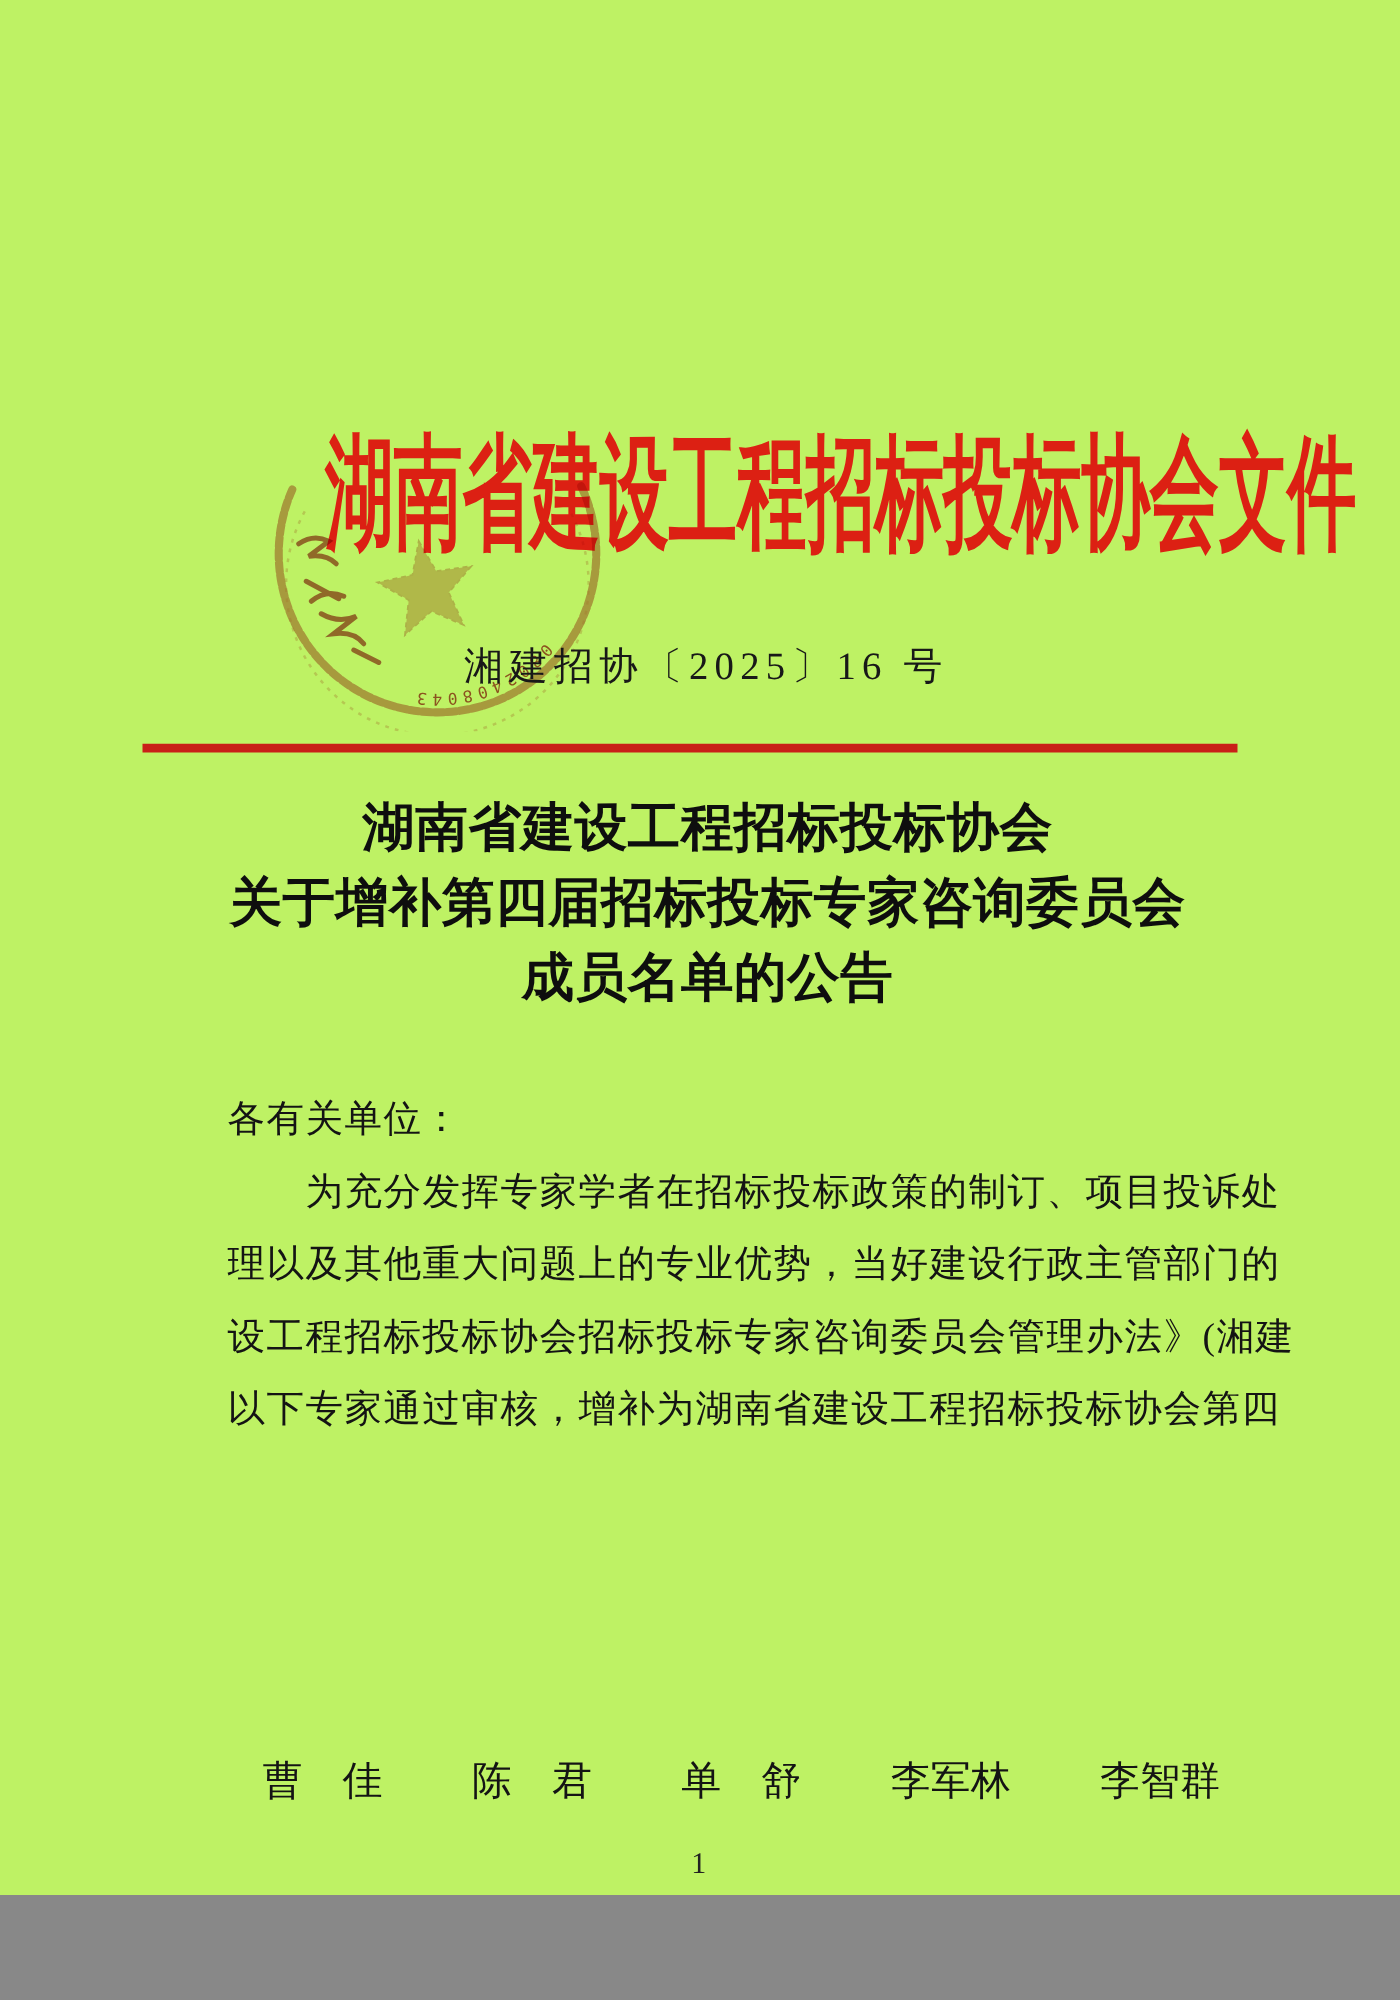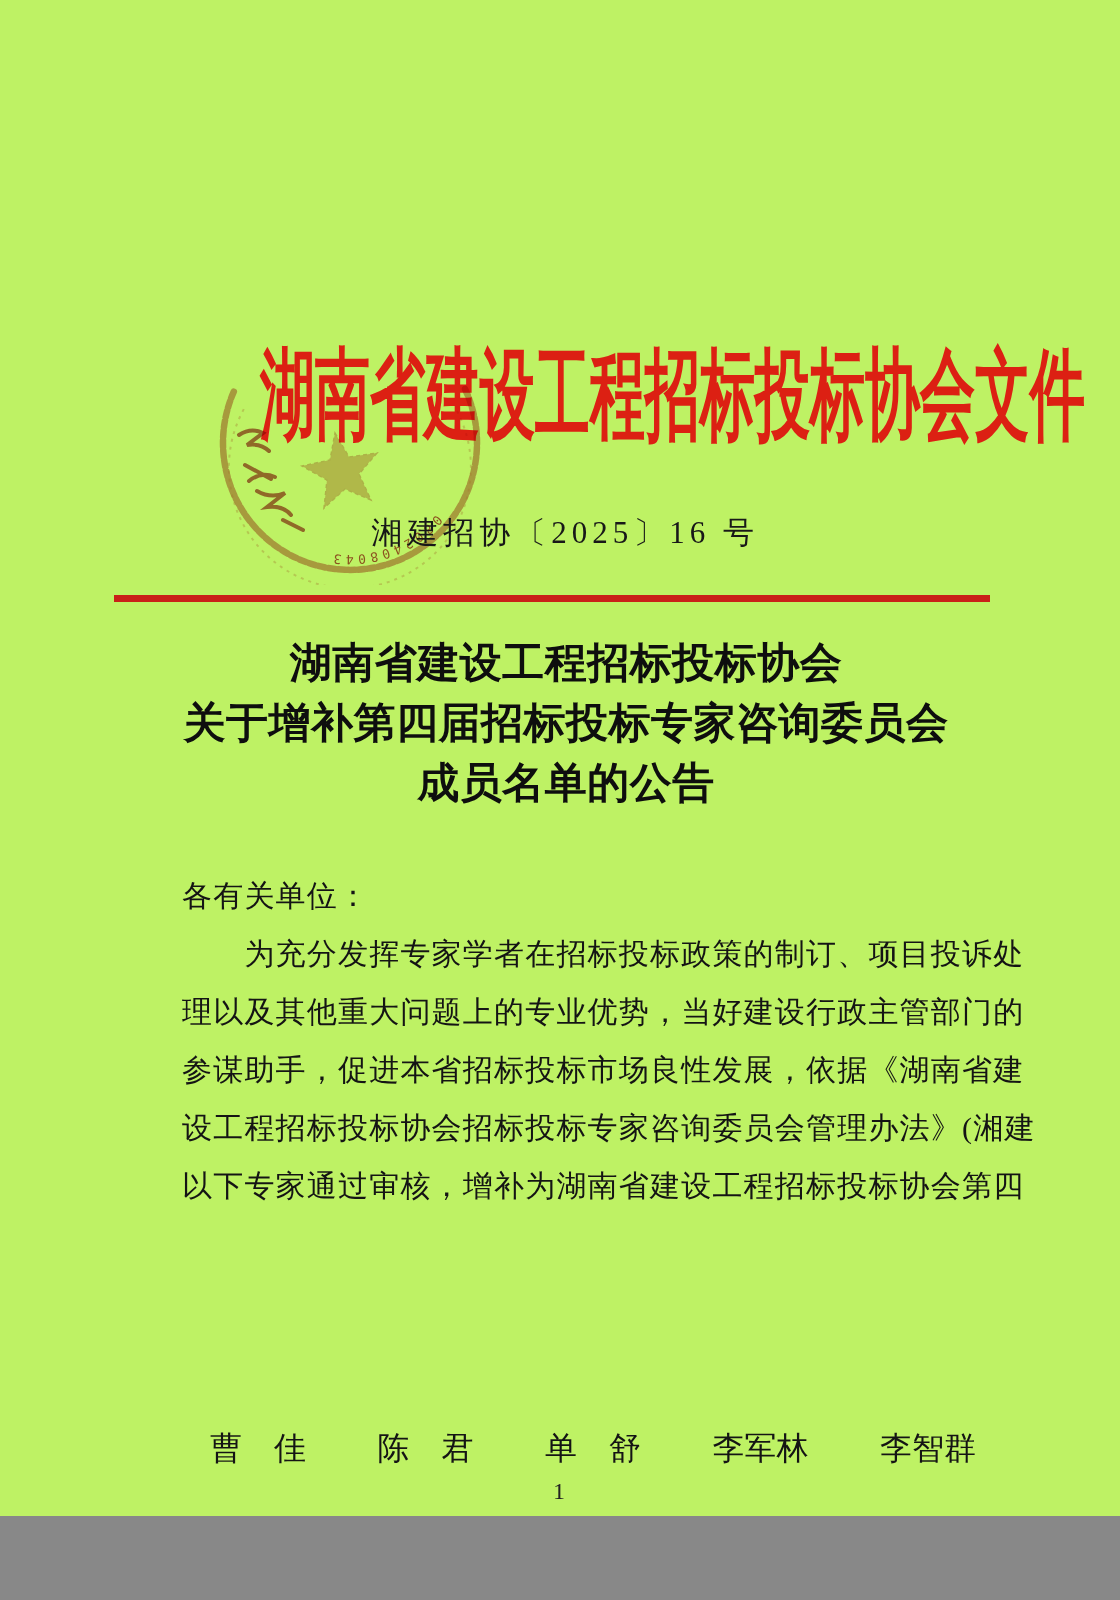--- a/index.html
+++ b/index.html
@@ -44,21 +44,21 @@
     position:absolute;top:867px;left:146px;width:850px;
     font-size:30px;line-height:58px;letter-spacing:1.2px;color:#141414;
   }
   .body-block .bline{white-space:nowrap;margin-left:36px;}
   
   .names{
     position:absolute;top:1402px;left:210px;width:766px;
     display:flex;justify-content:space-between;
     font-size:32px;line-height:44px;color:#141414;
   }
-  .names .name{white-space:nowrap;margin-top:24px;}
+  .names .name{white-space:nowrap;}
   
   .pagenum{
     position:absolute;top:1476px;left:0;width:1118px;
     text-align:center;font-size:24px;line-height:30px;color:#222222;
   }
 </style>
 </head>
 <body>
 
 <div class="page">
@@ -103,21 +103,20 @@
     </div>
 
   <div class="body-block">
     <div class="bline">各有关单位：</div>
     <div>
 
         <div class="bline">　　为充分发挥专家学者在招标投标政策的制订、项目投诉处</div>
 
         <div class="bline">理以及其他重大问题上的专业优势，当好建设行政主管部门的</div>
 
-        <div class="bline">参谋助手，促进本省招标投标市场良性发展，依据《湖南省建</div>
 
         <div class="bline">设工程招标投标协会招标投标专家咨询委员会管理办法》(湘建</div>
 
 
         <div class="bline">以下专家通过审核，增补为湖南省建设工程招标投标协会第四</div>
 
 
       </div>
   </div>
 

